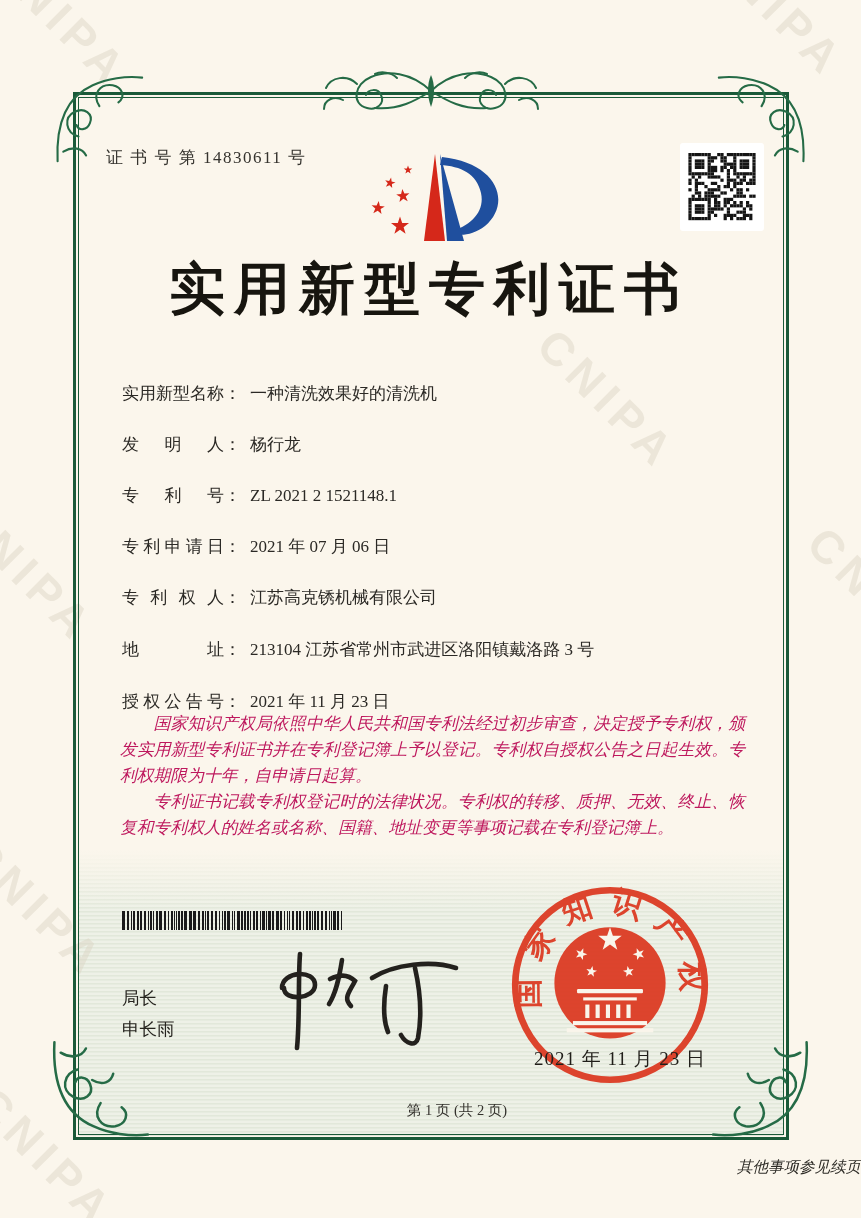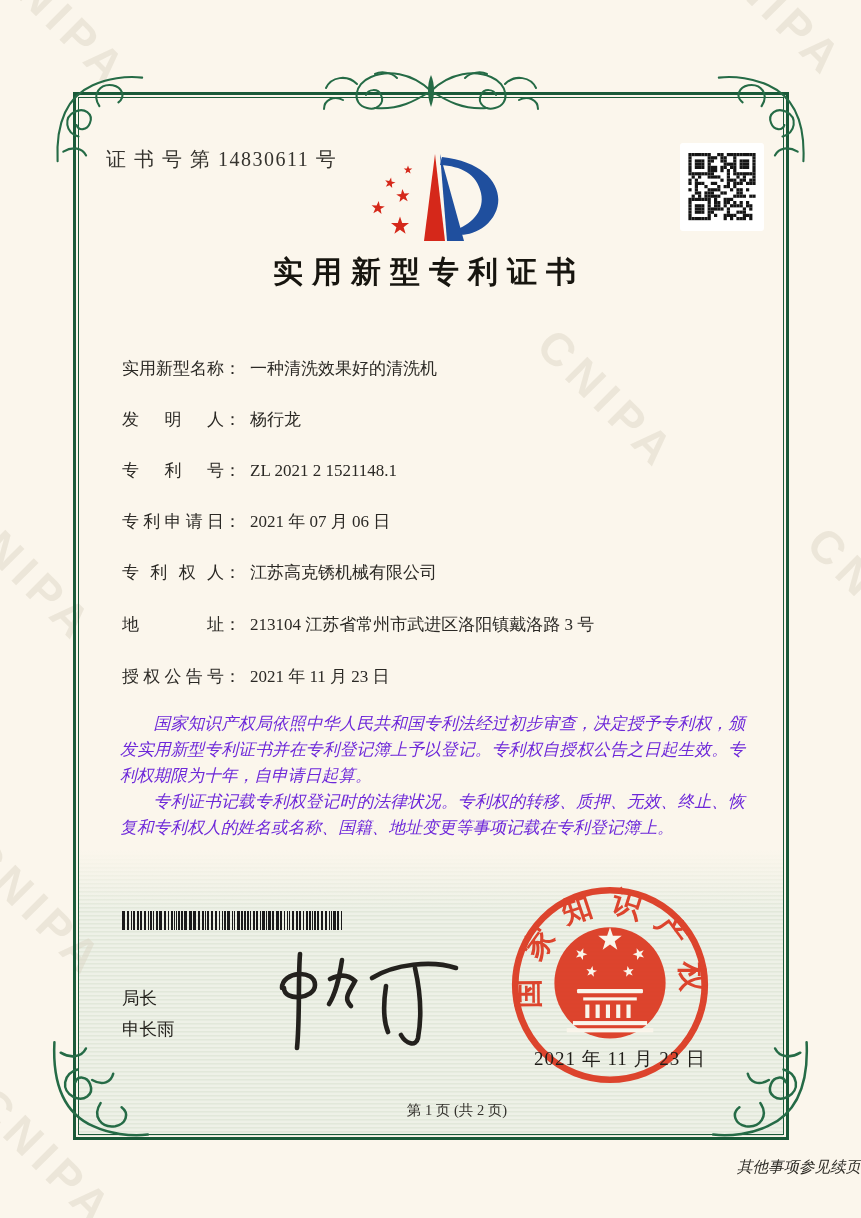--- a/index.html
+++ b/index.html
@@ -24,35 +24,35 @@
   .green-panel::before{
     content:""; position:absolute; left:0; top:0; right:0; height:60px;
     background:linear-gradient(to bottom,#fbf6ec 0,rgba(251,246,236,0) 100%);
   }
   
   .border-outer{position:absolute; left:73px; top:92px; width:710px; height:1042px; border:3px solid #1a5a39; z-index:2;}
   .border-inner{position:absolute; inset:2px; border:1px solid #1a5a39;}
   .ornament,.corner{position:absolute; z-index:3;}
   
   .content{position:absolute; inset:0; z-index:4;}
-  .cert-no{position:absolute; left:106px; top:146px; font-size:20px; letter-spacing:1.5px; color:#35332e;}
+  .cert-no{position:absolute; left:106px; top:146px; font-size:17px; letter-spacing:1.5px; color:#35332e;}
   .logo{position:absolute; left:352px; top:141px; width:166px; height:104px;}
   .qr{position:absolute; left:680px; top:143px; width:84px; height:88px;}
   .title{
     position:absolute; left:73px; top:252px; width:712px; text-align:center;
-    font-size:30px; font-weight:700; letter-spacing:9px; color:#17150f;
+    font-size:56px; font-weight:700; letter-spacing:9px; color:#17150f;
   }
   .fields{position:absolute; left:122px; top:0; width:640px; font-size:17px;}
   .f-row{position:absolute; white-space:nowrap; color:#2b2925;}
-  .f-label{display:inline-block; width:102px; text-align:justify; text-align-last:justify; vertical-align:bottom;}
+  .f-label{display:inline-block; width:102px; text-align:justify; text-align-last:justify; vertical-align:bottom;margin-top:25px;}
   .f-value{margin-left:9px;margin-top:12px;}
   .pair2{position:absolute; left:333px; top:0; white-space:nowrap;}
   .paras{
     position:absolute; left:120px; top:711px; width:625px;
-    font-size:16.8px; line-height:25.9px; text-align:justify; color:#6d28d9;
+    font-size:16.8px; line-height:25.9px; text-align:justify; color:#be185d;
     font-style:italic;
   }
   .paras p{margin:0; text-indent:2em;}
   .barcode{position:absolute; left:122px; top:911px; width:226px; height:19px;}
   .signer{position:absolute; left:122px; top:977px; font-size:17.5px; line-height:31px; color:#26241f;margin-top:6px;}
   .signature{position:absolute; left:238px; top:944px; width:238px; height:118px; z-index:6;}
   .seal{position:absolute; left:507px; top:882px; width:206px; height:206px; opacity:.94; z-index:5;}
   .seal-date{
     position:absolute; left:527px; top:1046px; width:186px; text-align:center;
     font-size:19px; letter-spacing:1px; color:#201e19; z-index:6;

